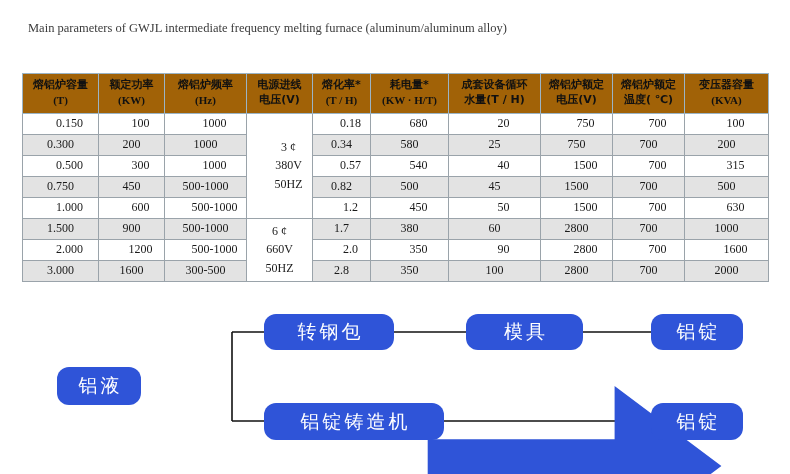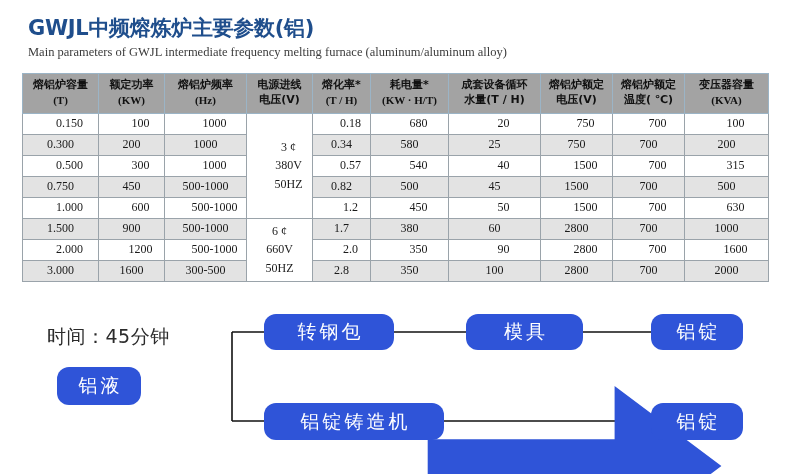--- a/index.html
+++ b/index.html
@@ -54,21 +54,21 @@
   }
   table.spec th,
   table.spec td {
     border: 1px solid #9aa3aa;
     text-align: center;
     vertical-align: middle;
     font-family: "Liberation Serif", "DejaVu Serif", serif;
     color: #1a1a1a;
   }
   table.spec thead th {
-    background: #a3a3a3;
+    background: #a16207;
     font-family: "DejaVu Sans", sans-serif;
     font-size: 11px;
     font-weight: bold;
     padding: 4px 1px 5px 1px;
     line-height: 1.35;
     color: #111;
     border-color: #9bb4c6;
   }
   table.spec thead th .unit {
     font-family: "Liberation Serif", "DejaVu Serif", serif;
@@ -141,21 +141,20 @@
     left: 184px;
     top: 81px;
     z-index: 3;
     line-height: 0;
   }
 </style>
 </head>
 <body>
 
 <div id="header">
-  <div id="title">GWJL中频熔炼炉主要参数(铝)</div>
   <div id="subtitle">Main parameters of GWJL intermediate frequency melting furnace (aluminum/aluminum alloy)</div>
 </div>
 
 <div id="spec-table-wrap">
   <table class="spec">
     <colgroup>
       <col style="width:76px">
         <col style="width:66px">
         <col style="width:82px">
       <col style="width:66px">
@@ -320,21 +319,20 @@
     <path d="M232 36 L232 125" stroke="#111111" stroke-width="1.6" fill="none"></path>
     <path d="M232 36 L272 36" stroke="#111111" stroke-width="1.6" fill="none"></path>
     <path d="M232 125 L272 125" stroke="#111111" stroke-width="1.6" fill="none"></path>
 
     <path d="M392 36 L474 36" stroke="#111111" stroke-width="1.6" fill="none"></path>
     <path d="M572 36 L658 36" stroke="#111111" stroke-width="1.6" fill="none"></path>
 
     <path d="M440 125 L658 125" stroke="#111111" stroke-width="1.6" fill="none"></path>
   </svg>
 
-  <div id="time-label">时间：45分钟</div>
 
   <div class="node" id="node-liquid">铝液</div>
 
   <div id="arrow-main">
     <svg width="34" height="20" viewBox="0 0 34 20">
       <path d="M0 7 L21 7 L21 1 L33 10 L21 19 L21 13 L0 13 Z" fill="#2F54D8"></path>
     </svg>
   </div>
 
   <div class="node" id="node-ladle">转钢包</div>

